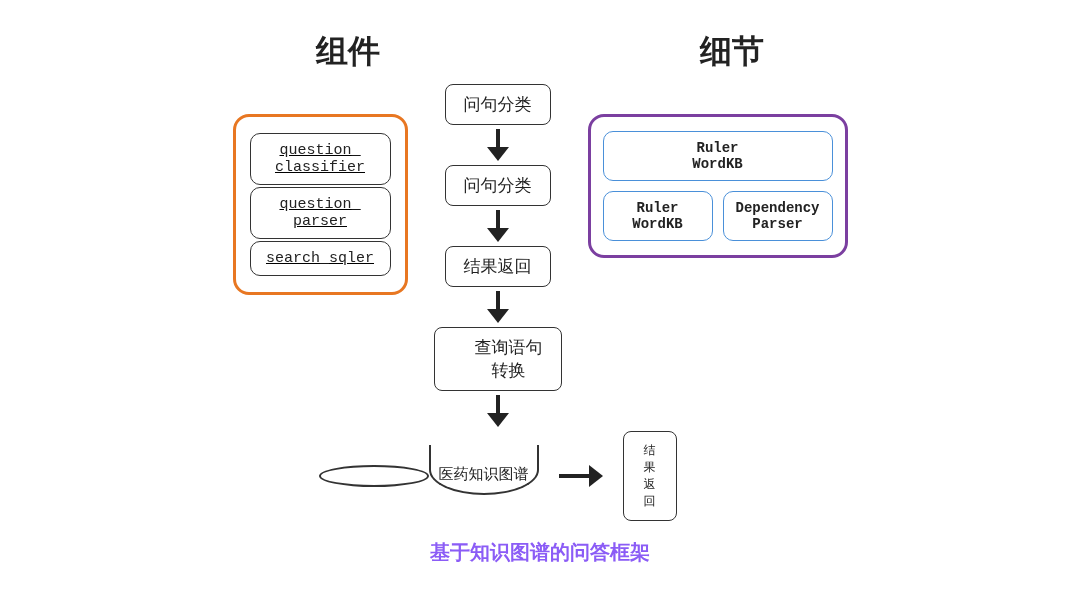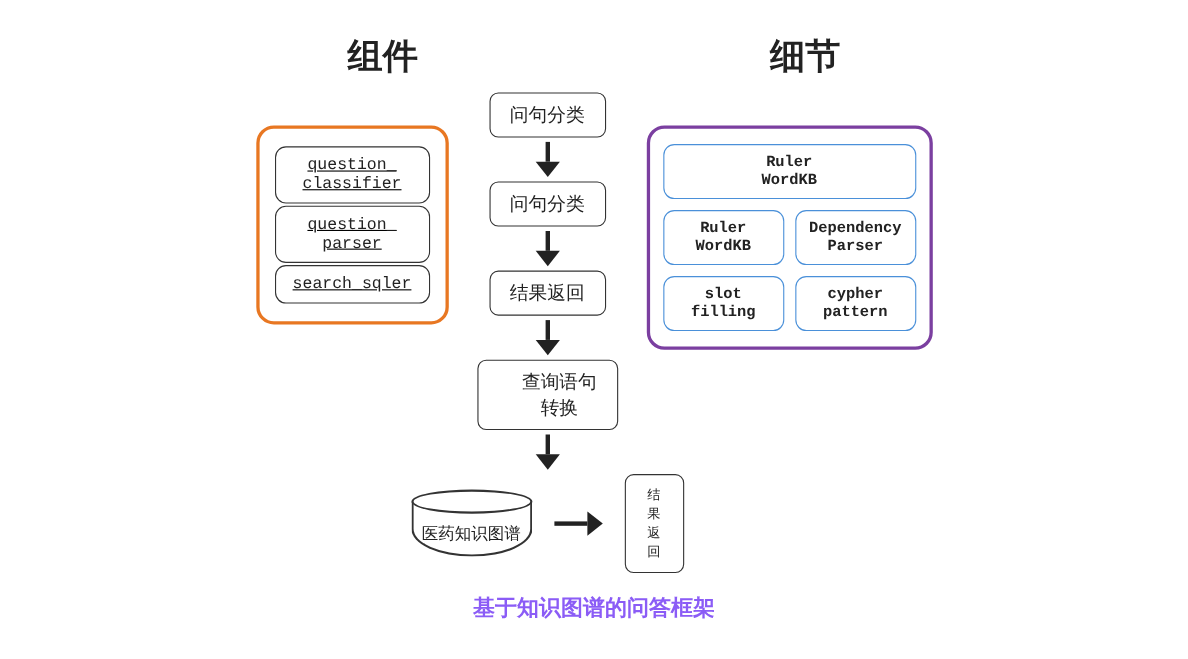--- a/index.html
+++ b/index.html
@@ -82,21 +82,21 @@
       color: #222;
       min-width: 100px;
     }
     .flow-box.wide {
       min-width: 110px;
       padding-left: 40px;
     }
     
     .db-shape {
       display: flex;
-      flex-direction: column;
+      flex-direction: row;
       align-items: center;
       position: relative;
     }
     .db-top {
       width: 110px;
       height: 22px;
       background: #fff;
       border: 2px solid #333;
       border-radius: 50%;
       position: relative;
@@ -276,22 +276,18 @@
 
       <div class="detail-row">
         <div class="detail-item">Ruler<br>WordKB</div>
       </div>
 
       <div class="detail-row">
         <div class="detail-item">Ruler<br>WordKB</div>
         <div class="detail-item">Dependency<br>Parser</div>
       </div>
 
-      <div class="detail-row">
-        <div class="detail-item">slot<br>filling</div>
-        <div class="detail-item">cypher<br>pattern</div>
-      </div>
     </div>
 
   </div>
 
   <div class="footer-title">基于知识图谱的问答框架</div>
 </div>
 
 </body></html>

